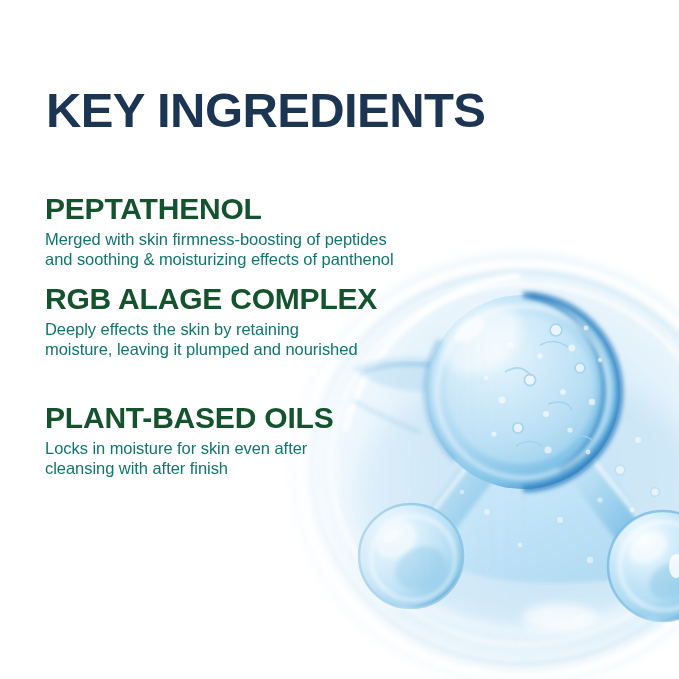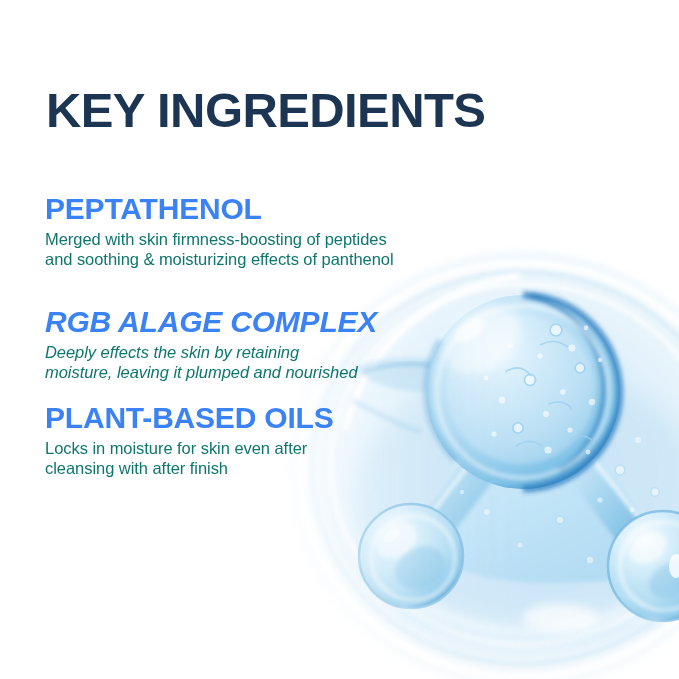--- a/index.html
+++ b/index.html
@@ -51,30 +51,30 @@
     color: #1c3553;
     white-space: nowrap;
   }
 
   .ingredient-block {
     position: absolute;
     left: 45px;
     width: 420px;
   }
   #block-0 { top: 193px; }
-  #block-1 { top: 306px; font-style: italic; }
+  #block-1 { top: 283px; }
   #block-2 { top: 402px; }
 
   .ingredient-name {
     margin: 0 0 4px 0;
     font-size: 30px;
     font-weight: 700;
     letter-spacing: -0.2px;
     line-height: 1.05;
-    color: #3b82f6;
+    color: #14532d;
     white-space: nowrap;
   }
 
   .ingredient-desc {
     margin: 0;
     font-size: 16.5px;
     font-weight: 400;
     line-height: 20px;
     color: #0f766e;
     letter-spacing: -0.05px;

